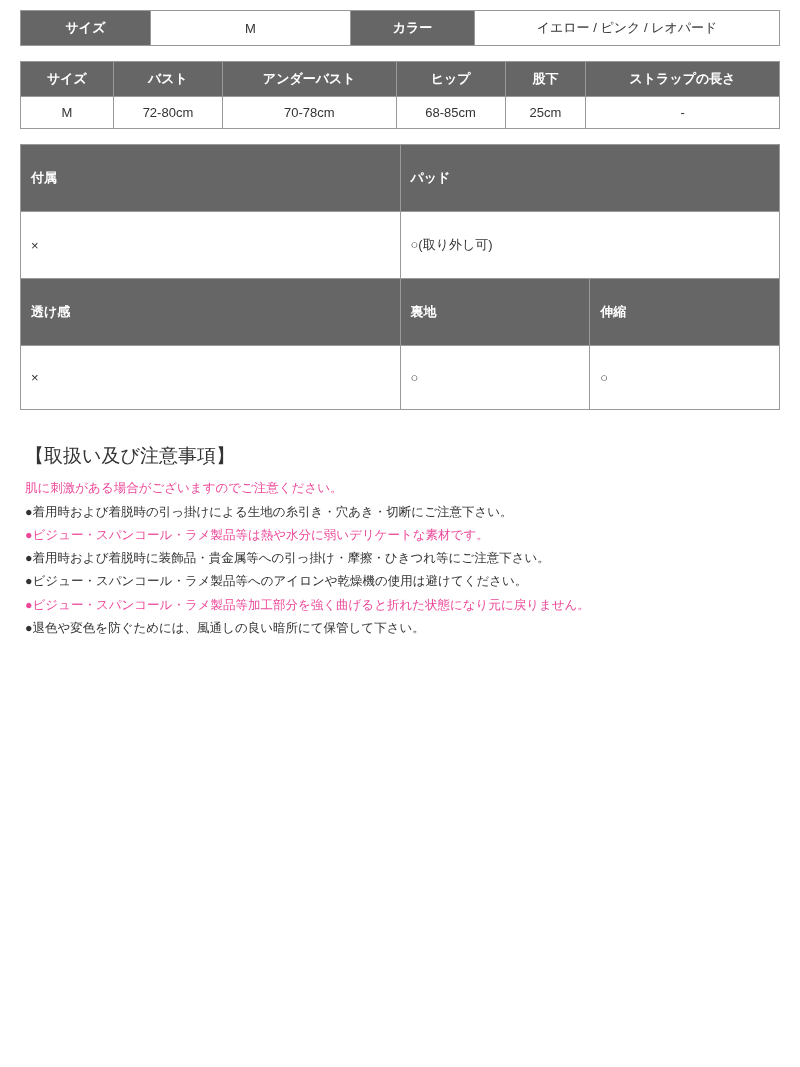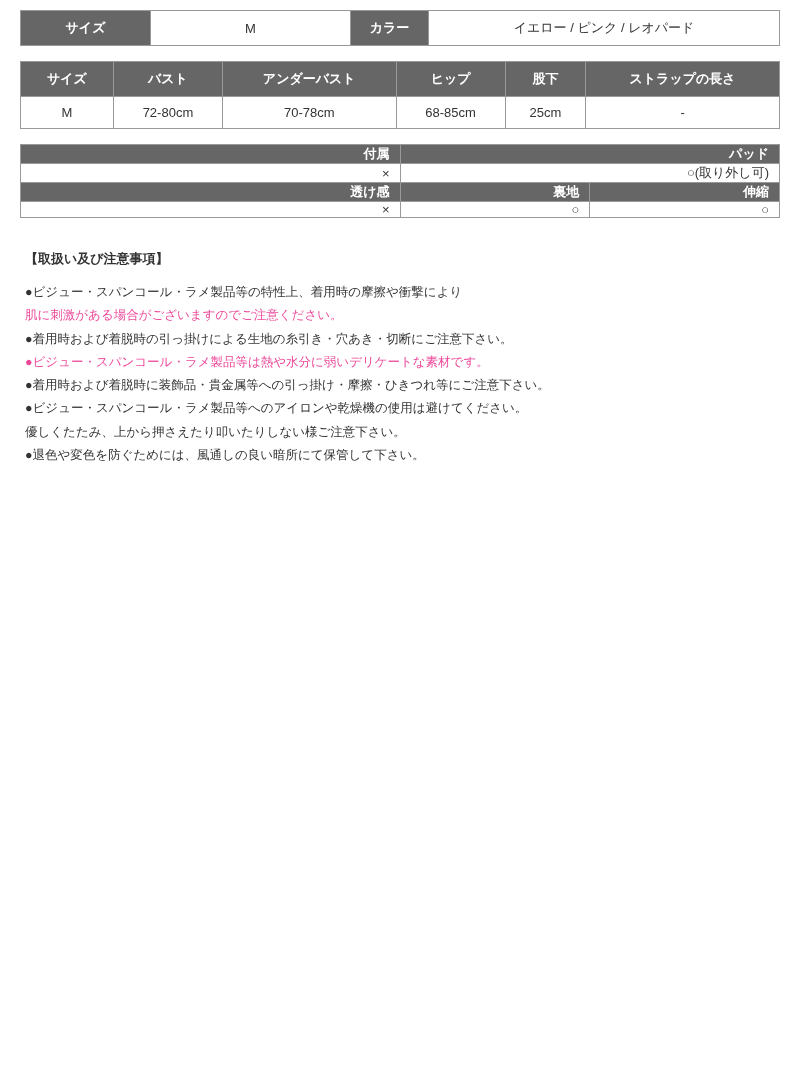--- a/index.html
+++ b/index.html
@@ -74,22 +74,22 @@
 
     
     .feature-table {
       width: 100%;
       border-collapse: collapse;
       margin-bottom: 20px;
     }
 
     .feature-table td, .feature-table th {
       border: 1px solid #999999;
-      padding: 0 10px;
-      text-align: right;
+      padding: 24px 10px;
+      text-align: left;
       font-size: 13px;
     }
 
     .feature-header {
       background-color: #666666;
       color: #ffffff;
       font-weight: bold;
     }
 
     .feature-value {
@@ -99,23 +99,23 @@
 
     
     .notes-section {
       padding: 10px 5px;
       line-height: 1.7;
       font-size: 12.5px;
       color: #333333;
     }
 
     .notes-title {
-      font-weight: bold;
-      margin-bottom: 12px;
-      font-size: 13px;
+      font-weight: normal;
+      margin-bottom: 6px;
+      font-size: 19px;
     }
 
     .notes-item {
       display: block;
       margin-bottom: 2px;
     }
 
     .notes-item.red {
       color: #ec4899;
     }
@@ -123,21 +123,21 @@
 </head>
 <body>
 
 <div class="product-info-section">
 
   <table class="main-table">
     <tbody>
       <tr>
         <td class="header-cell" style="width:130px;">サイズ</td>
         <td class="value-cell" style="width:200px;">M</td>
-        <td class="header-cell" style="width:78px;margin-top:21px;">カラー</td>
+        <td class="header-cell" style="width:124px;margin-top:21px;">カラー</td>
         <td class="value-cell">イエロー / ピンク / レオパード</td>
       </tr>
     </tbody>
   </table>
 
   <table class="size-table">
     <thead>
       <tr>
         <th class="size-header">サイズ</th>
         <th class="size-header">バスト</th>
@@ -178,24 +178,23 @@
         <td class="feature-value">×</td>
         <td class="feature-value">○</td>
         <td class="feature-value">○</td>
       </tr>
     </tbody>
   </table>
 
   <div class="notes-section">
     <div class="notes-title">【取扱い及び注意事項】</div>
     <div id="notes-items">
-        <span class="notes-item">●ビジュー・スパンコール・ラメ製品等の特性上、着用時の摩擦や衝撃により</span>
         <span class="notes-item red">肌に刺激がある場合がございますのでご注意ください。</span>
         <span class="notes-item">●着用時および着脱時の引っ掛けによる生地の糸引き・穴あき・切断にご注意下さい。</span>
         <span class="notes-item red">●ビジュー・スパンコール・ラメ製品等は熱や水分に弱いデリケートな素材です。</span>
         <span class="notes-item">●着用時および着脱時に装飾品・貴金属等への引っ掛け・摩擦・ひきつれ等にご注意下さい。</span>
         <span class="notes-item">●ビジュー・スパンコール・ラメ製品等へのアイロンや乾燥機の使用は避けてください。</span>
-        <span class="notes-item">優しくたたみ、上から押さえたり叩いたりしない様ご注意下さい。</span>
+        <span class="notes-item red">●ビジュー・スパンコール・ラメ製品等加工部分を強く曲げると折れた状態になり元に戻りません。</span>
         <span class="notes-item">●退色や変色を防ぐためには、風通しの良い暗所にて保管して下さい。</span>
       </div>
   </div>
 
 </div>
 
 </body></html>

